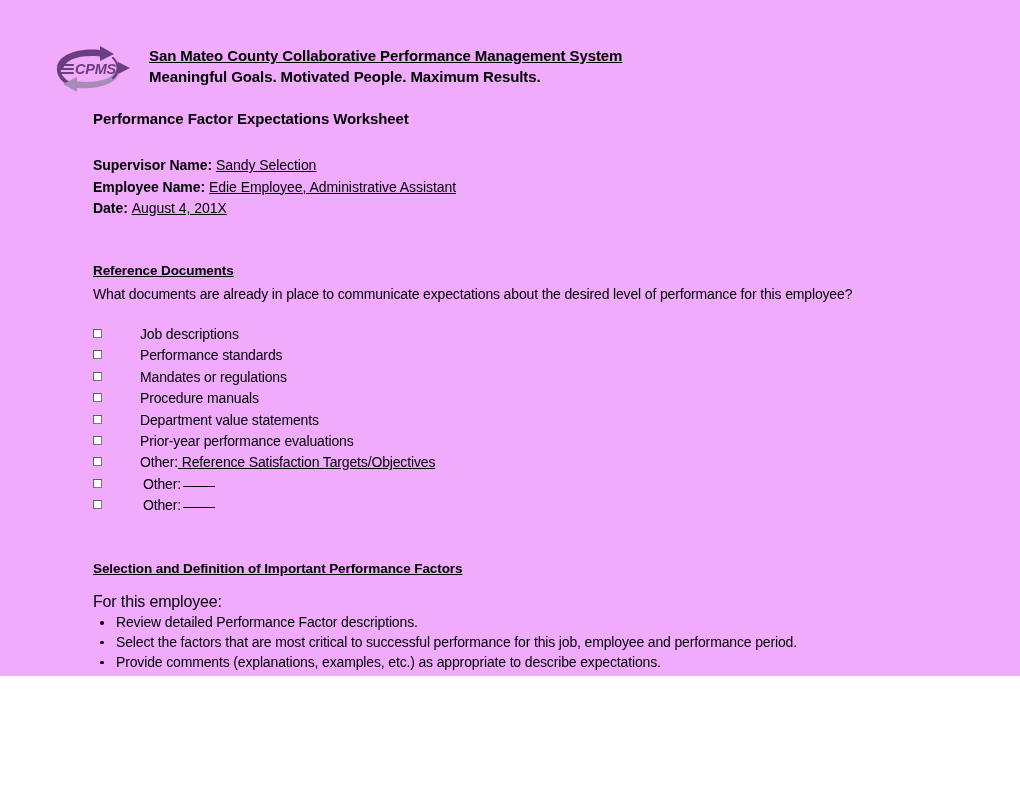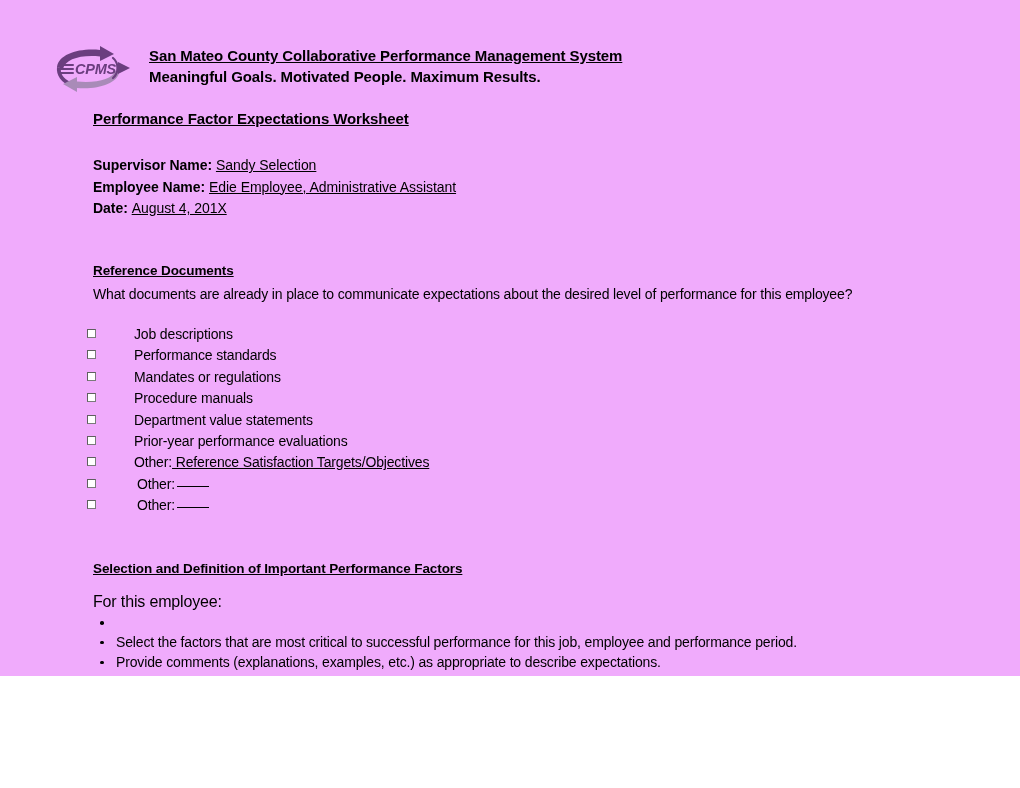--- a/index.html
+++ b/index.html
@@ -66,21 +66,20 @@
     white-space: nowrap;
   }
 
   
   .worksheet-title {
     position: absolute;
     left: 93px;
     top: 110px;
     font-size: 15px;
     font-weight: bold;
-    text-decoration: underline;
     letter-spacing: -0.1px;
     white-space: nowrap;
   }
 
   
   .meta {
     position: absolute;
     left: 93px;
     top: 155px;
     width: 700px;
@@ -120,21 +119,21 @@
     left: 93px;
     top: 261px;
     width: 880px;
   }
   .ref-docs .section-heading { line-height: 19px; }
   .ref-docs .body-text { line-height: 22px; margin-top: 3px; }
 
   
   .checklist {
     position: absolute;
-    left: 87px;
+    left: 93px;
     top: 324px;
     width: 600px;
   }
   .check-row {
     position: relative;
     height: 21.4px;
     line-height: 21.4px;
     white-space: nowrap;
   }
   .checkbox {
@@ -307,20 +306,21 @@
         <span class="check-label indented">Other:<span class="blank-line"></span></span>
       </div>
     </div>
 
   <div class="selection">
     <div class="section-heading">Selection and Definition of Important Performance Factors</div>
     <div class="intro">For this employee:</div>
     <div id="bullets">
         <div class="bullet-row">
           <span class="bullet-dot"></span>
+          <span class="bullet-text">Review detailed Performance Factor descriptions.</span>
         </div>
         <div class="bullet-row">
           <span class="bullet-dot"></span>
           <span class="bullet-text">Select the factors that are most critical to successful performance for this job, employee and performance period.</span>
         </div>
         <div class="bullet-row">
           <span class="bullet-dot"></span>
           <span class="bullet-text">Provide comments (explanations, examples, etc.) as appropriate to describe expectations.</span>
         </div>
       </div>

